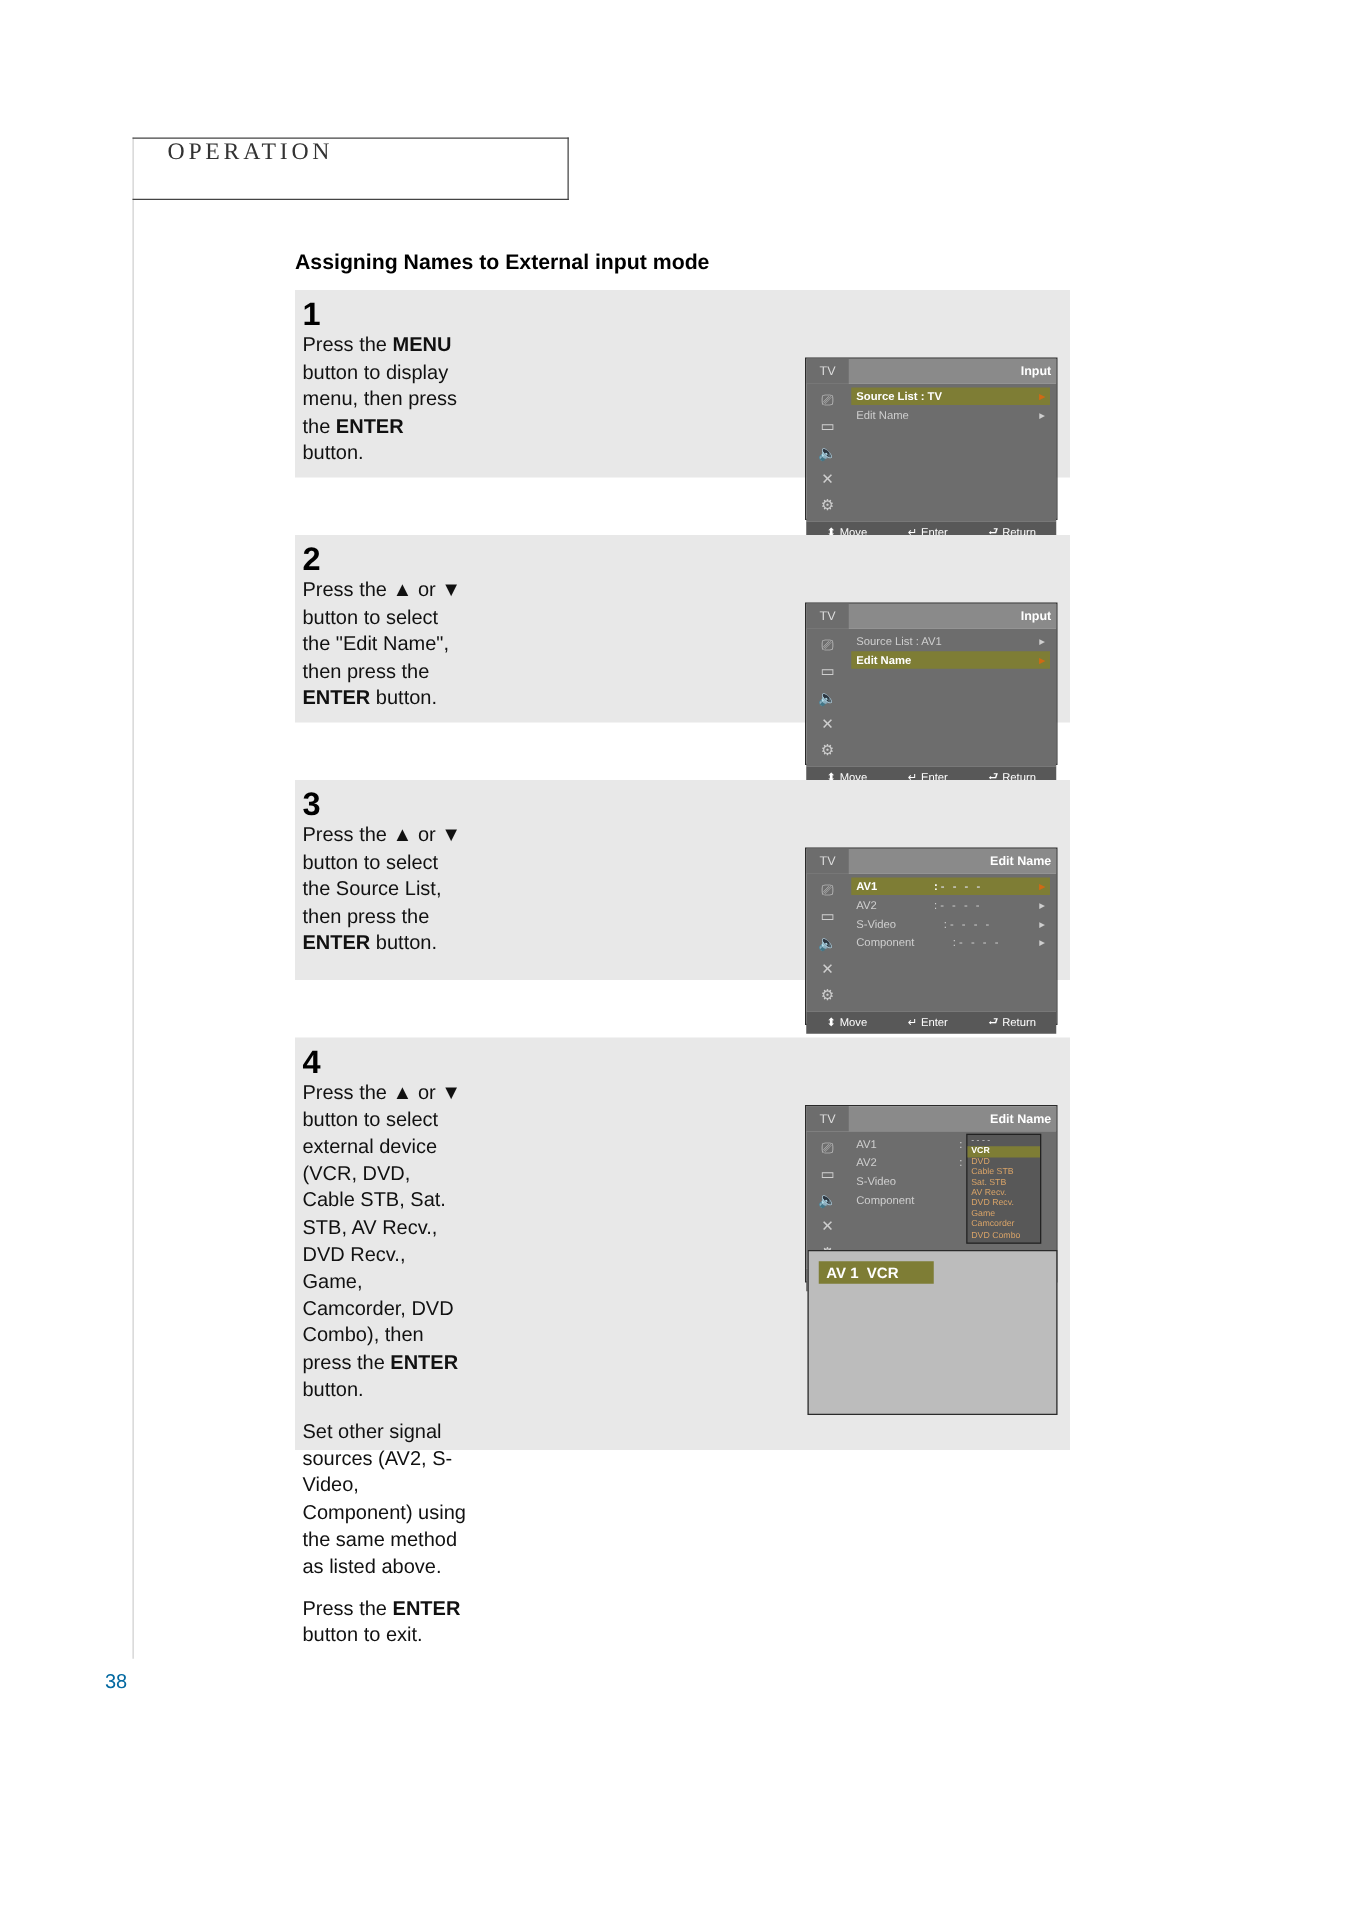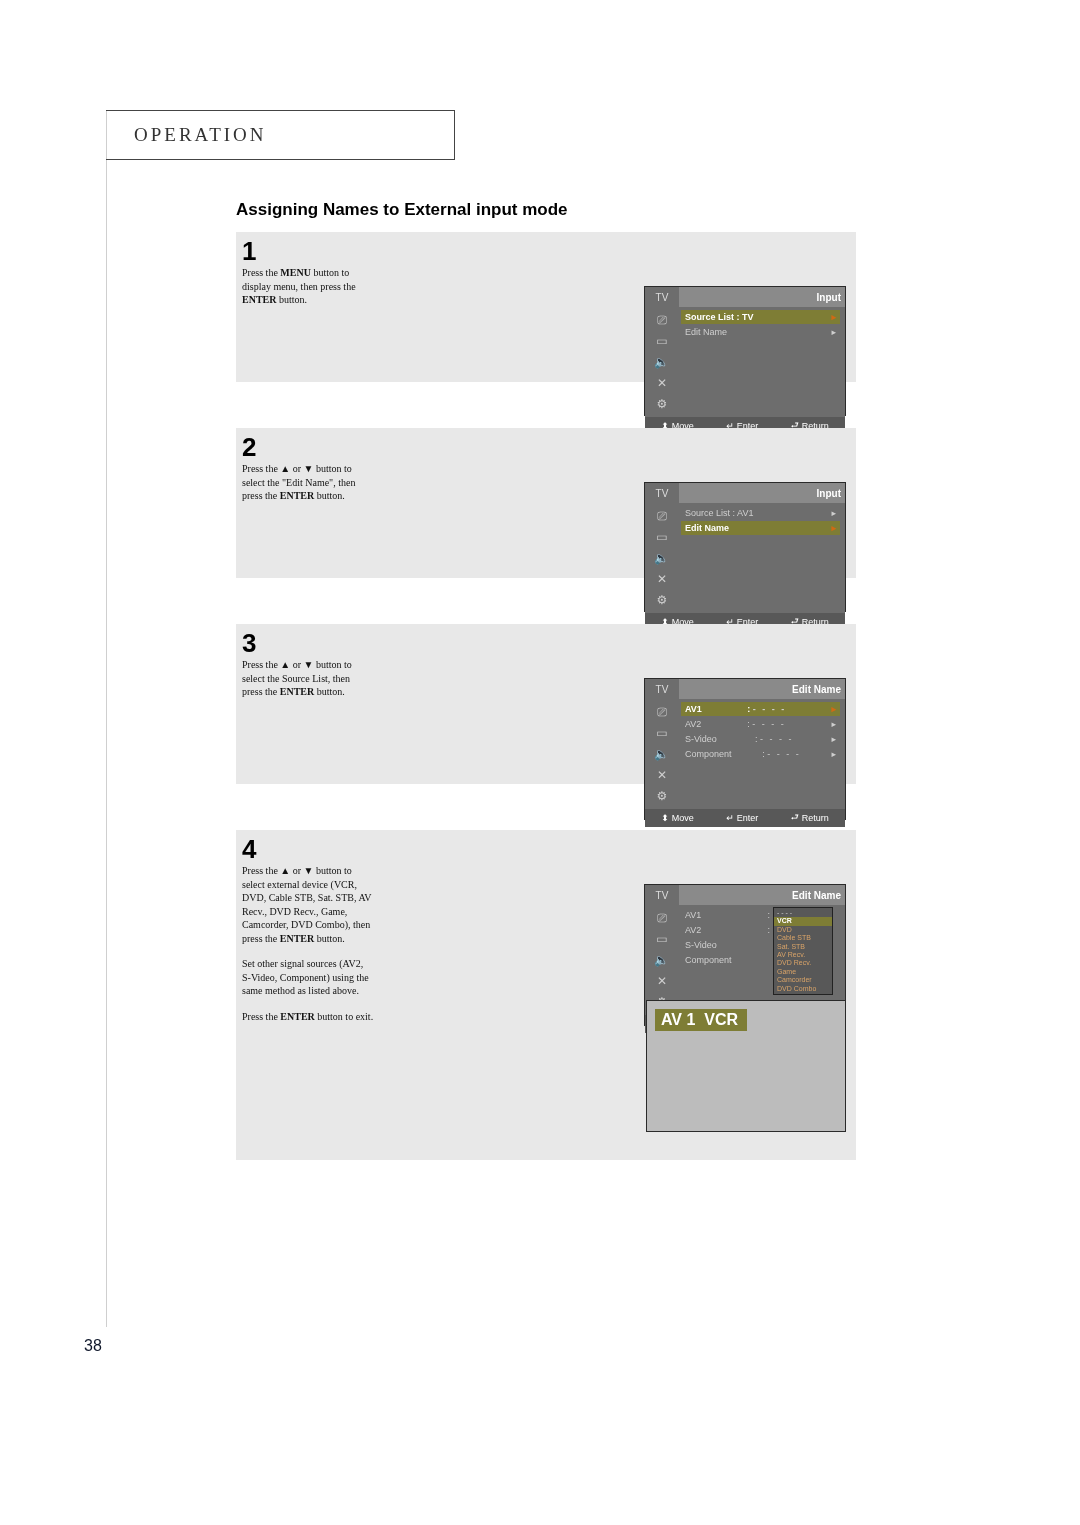--- a/index.html
+++ b/index.html
@@ -27,21 +27,21 @@
     width:1px;
     background:#cfcfcf;
   }
   
   .op-box{
     position:absolute;
     left:106px; top:110px;
     width:320px; height:48px;
     border:1px solid #444;
     border-left:none;
-    display:flex; align-items:center;
+    display:flex; 
     padding-left:28px;
     font-family:Georgia,"Times New Roman",serif;
     font-size:19px;
     letter-spacing:3px;
     color:#333;
     font-variant:small-caps;
   }
   .section-title{
     position:absolute;
     left:236px; top:200px;
@@ -58,24 +58,23 @@
     padding-bottom:10px;
   }
   .step .num{
     font-size:26px;font-weight:bold;color:#000;
     position:absolute;left:6px;top:4px;
   }
   .step .prose{
     position:absolute;
     left:6px; top:34px;
     width:130px;
-    font-size:10px;
+    font-size:16px;
     line-height:1.35;
     color:#111;
-    font-family:Liberation Serif, serif;
   }
   .prose b{font-weight:bold;}
 
   
   .osd{
     position:absolute;
     right:10px;
     top:10px;
     width:200px;
     border:1px solid #2a2a2a;
@@ -160,29 +159,29 @@
     border:1px solid #2a2a2a;
     background:var(--gray-osd-xlight);
     position:absolute;
     width:198px;
   }
   .preview .tag{
     width:80px;
     margin:8px 0 0 8px;
     background:var(--olive);
     color:#fff;
-    font-size:16px;
+    font-size:12px;
     font-weight:bold;
     padding:2px 6px;
   }
 
   .page-num{
     position:absolute;
     left:84px; bottom:170px;
-    font-size:16px; color:#0f172a;
+    font-size:16px; color:#0369a1;
   }
 </style>
 </head>
 <body>
 
 <div class="sheet">
   <div class="vline"></div>
 
   <div class="op-box">
     <span>OPERATION</span>

